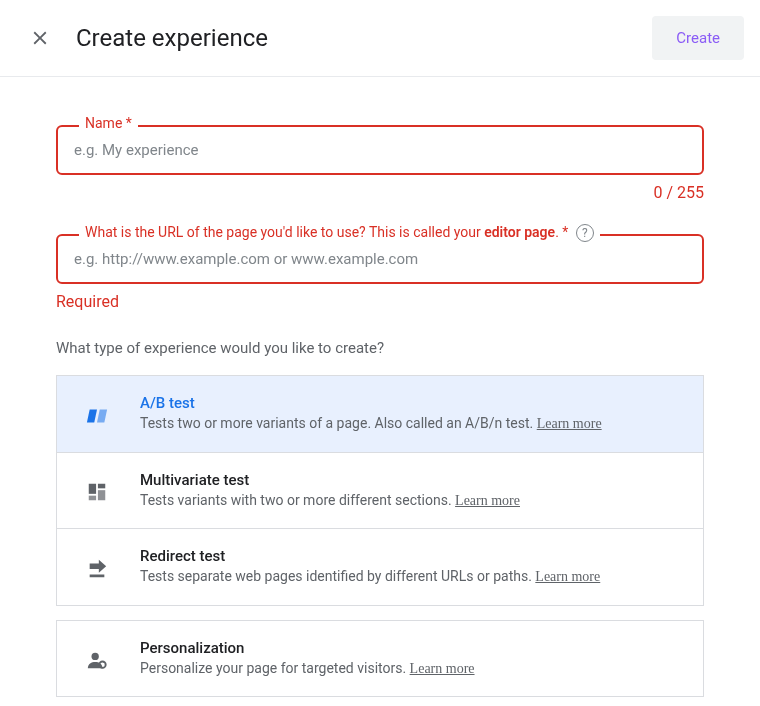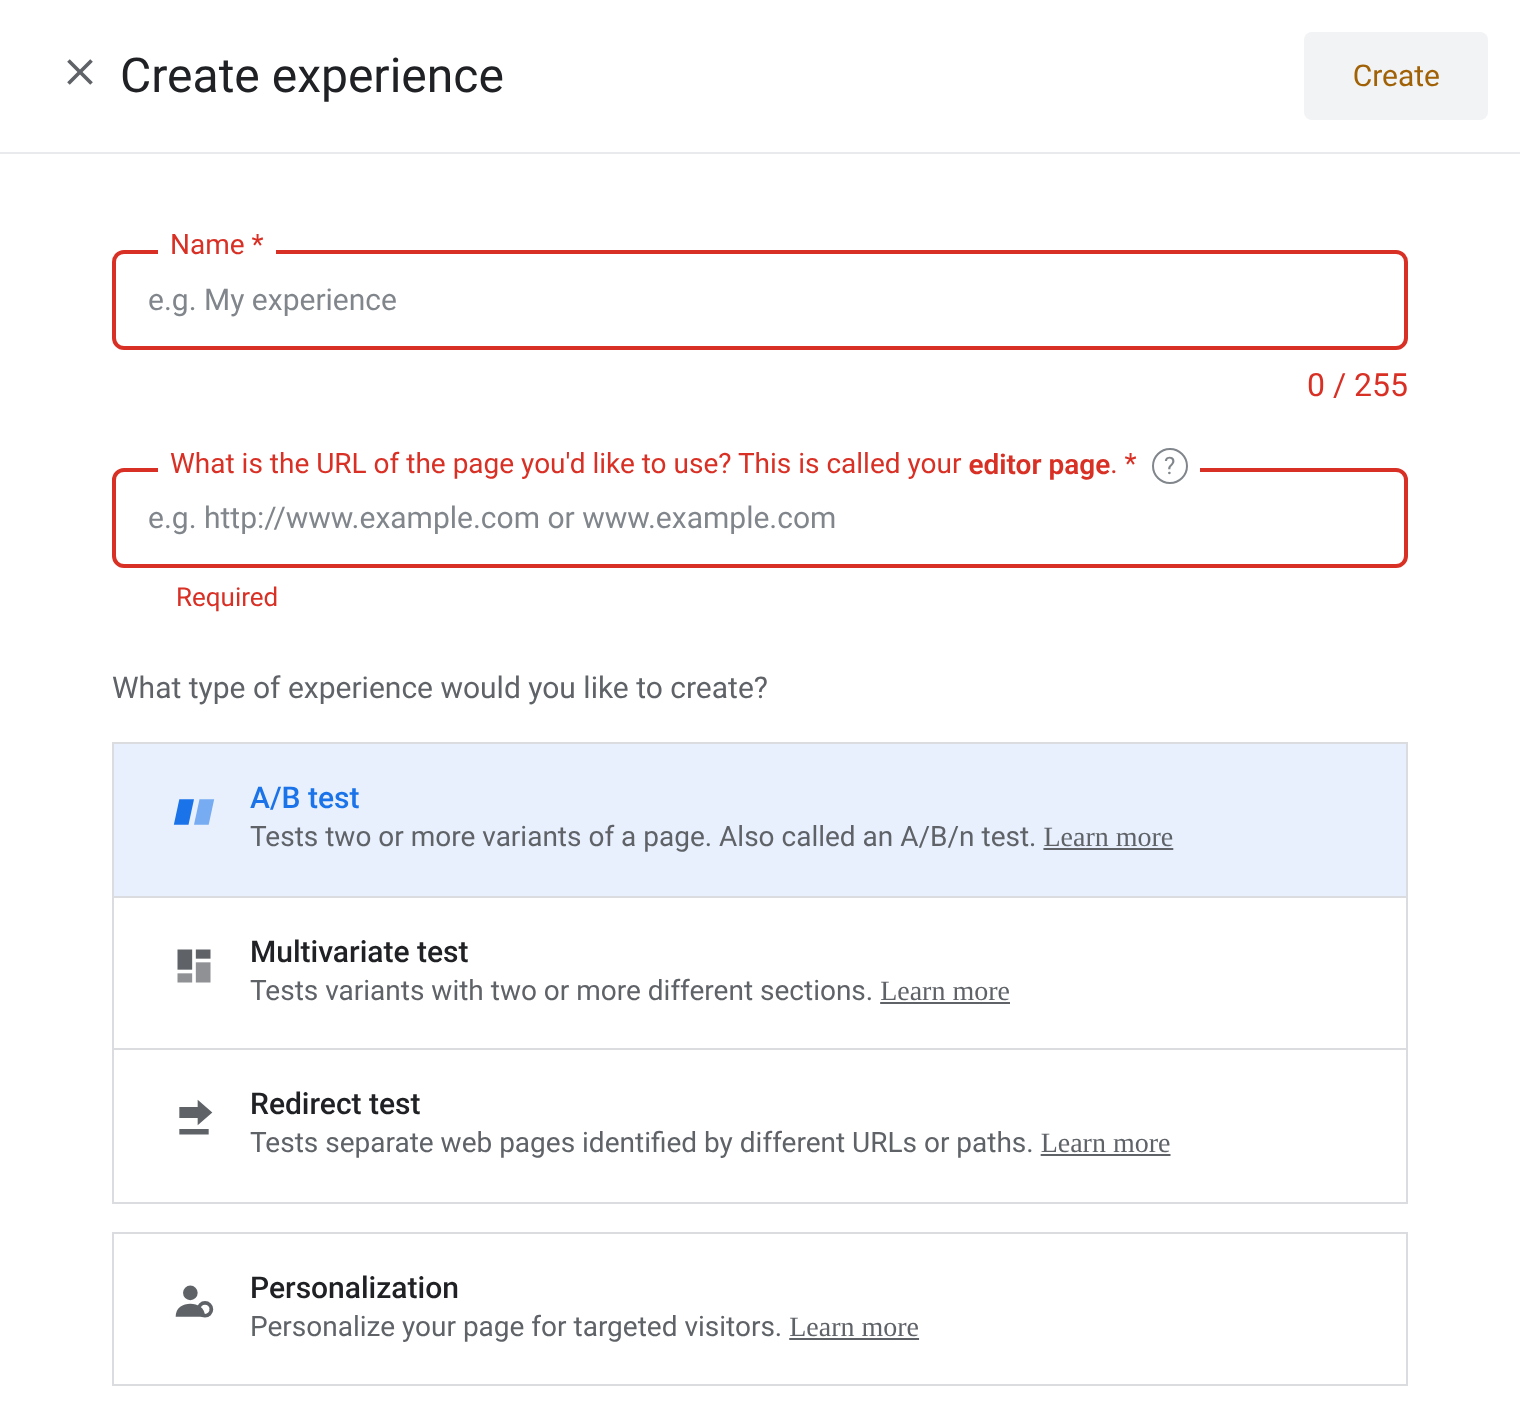--- a/index.html
+++ b/index.html
@@ -17,21 +17,22 @@
     }
     .header {
       display: flex;
       align-items: center;
       justify-content: space-between;
       padding: 16px 16px 16px 28px;
       border-bottom: 1px solid #e8eaed;
     }
     .header-left {
       display: flex;
-      gap: 8px;
+      align-items: center;
+      gap: 24px;
     }
     .close-btn {
       width: 24px;
       height: 24px;
       display: flex;
       align-items: center;
       justify-content: center;
       cursor: pointer;
       color: #5f6368;
     }
@@ -39,21 +40,21 @@
       width: 22px;
       height: 22px;
     }
     .title {
       font-size: 24px;
       font-weight: 400;
       color: #202124;
     }
     .create-btn {
       background: #f1f3f4;
-      color: #a16207;
+      color: #8b5cf6;
       border: none;
       border-radius: 4px;
       padding: 13px 24px;
       font-size: 15px;
       font-family: inherit;
       cursor: not-allowed;
     }
     .content {
       padding: 48px 56px 20px 56px;
     }
@@ -102,43 +103,42 @@
       color: #80868b;
     }
     .char-count {
       text-align: right;
       font-size: 16px;
       color: #d93025;
       margin-top: 6px;
       margin-bottom: 32px;
     }
     .error-msg {
-      font-size: 13px;
+      font-size: 16px;
       color: #d93025;
       margin-top: 6px;
       margin-bottom: 28px;
-      margin-left: 32px;
     }
     .section-label {
       font-size: 15px;
       color: #5f6368;
       margin-bottom: 18px;
     }
     .option-list {
       border-top: 1px solid #dadce0;
       border-left: 1px solid #dadce0;
       border-right: 1px solid #dadce0;
     }
     .option {
       display: flex;
-      align-items: flex-start;
+      align-items: center;
       padding: 18px 20px 18px 28px;
       border-bottom: 1px solid #dadce0;
       cursor: pointer;
-      gap: 16px;
+      gap: 31px;
     }
     .option.selected {
       background: #e8f0fe;
     }
     .option-icon {
       width: 24px;
       height: 24px;
       display: flex;
       align-items: center;
       justify-content: center;

